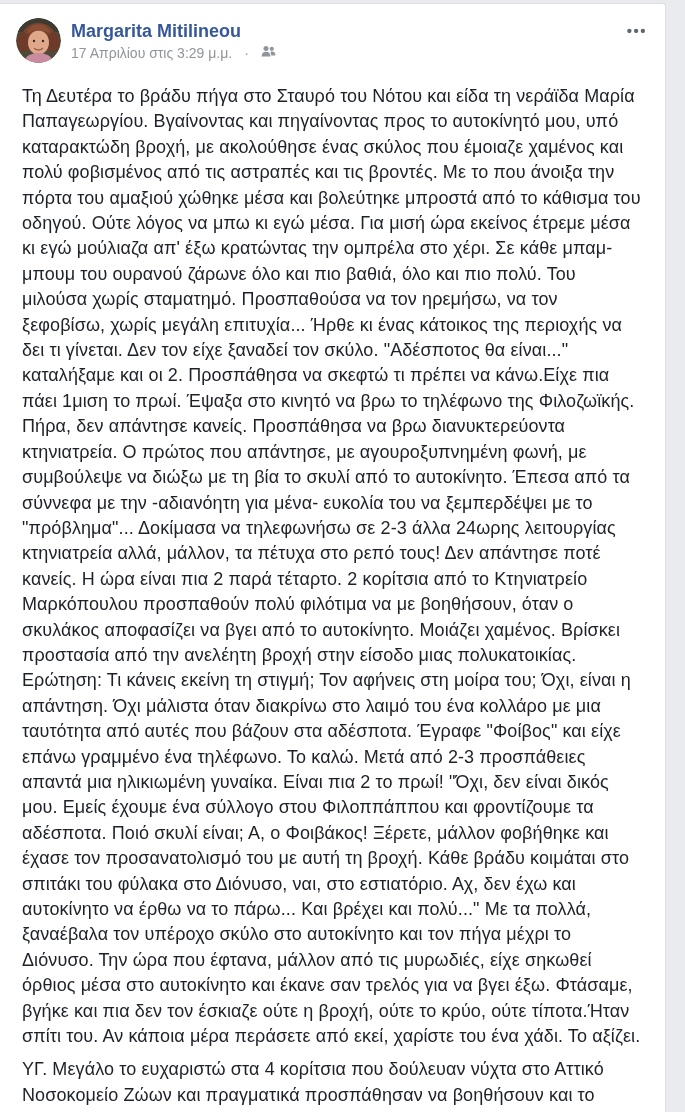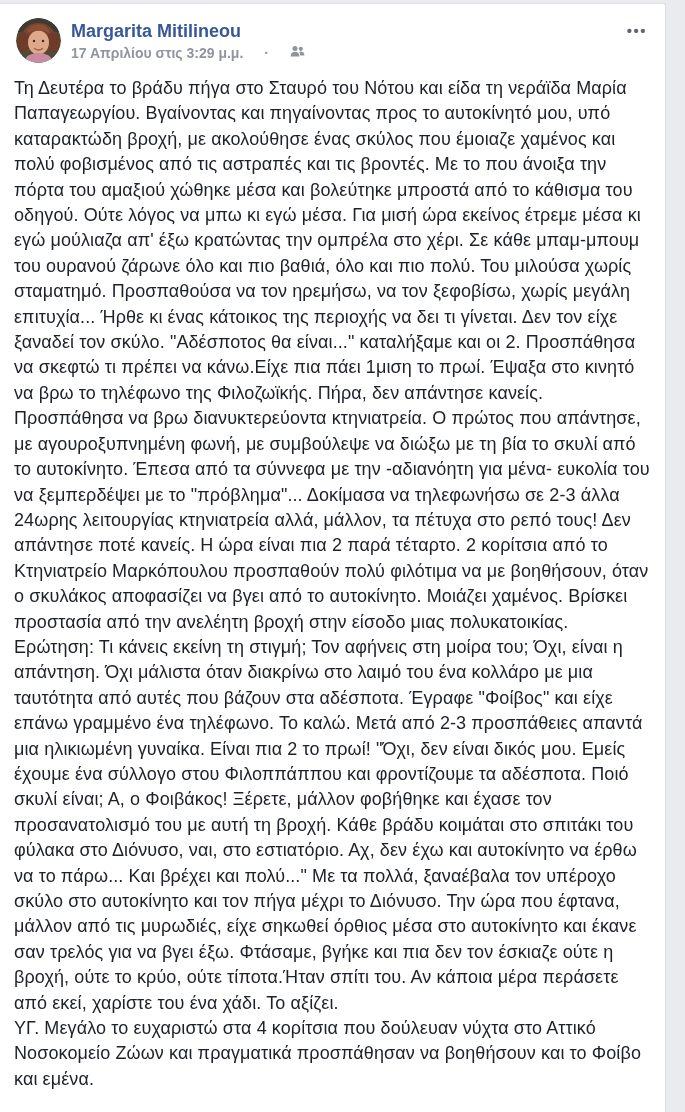--- a/index.html
+++ b/index.html
@@ -29,38 +29,38 @@
     overflow:hidden;flex:0 0 auto;cursor:pointer;
     display:block;
   }
   .header-text{margin-left:10px;padding-top:2px;}
   .author-name{
     color:#365899;font-weight:bold;font-size:18px;line-height:22px;
     text-decoration:none;display:inline-block;cursor:pointer;
   }
   .meta-line{
     margin-top:3px;color:#90949c;font-size:14px;line-height:17px;
-    display:flex;align-items:center;gap:21px;cursor:pointer;font-weight:bold;
+    display:flex;align-items:center;gap:12px;cursor:pointer;
   }
   .meta-dot{color:#90949c;}
   .friends-icon{display:inline-block;vertical-align:-2px;}
   .post-menu{
     position:absolute;right:16px;top:18px;
     color:#616770;font-size:15px;font-weight:bold;
     letter-spacing:1.5px;cursor:pointer;border:none;background:none;
     padding:4px 2px;line-height:10px;
   }
   .post-body{
     padding:9px 12px 0 14px;
     color:#1d2129;
     font-size:18px;
     line-height:25.4px;
     letter-spacing:0.1px;
   }
-  .post-body p{margin:0;}
+  .post-body p{margin:8px;}
 </style>
 </head>
 <body>
 
 <div class="page">
   <div class="post-card">
 
     <div class="post-header">
 
       <span class="avatar">

